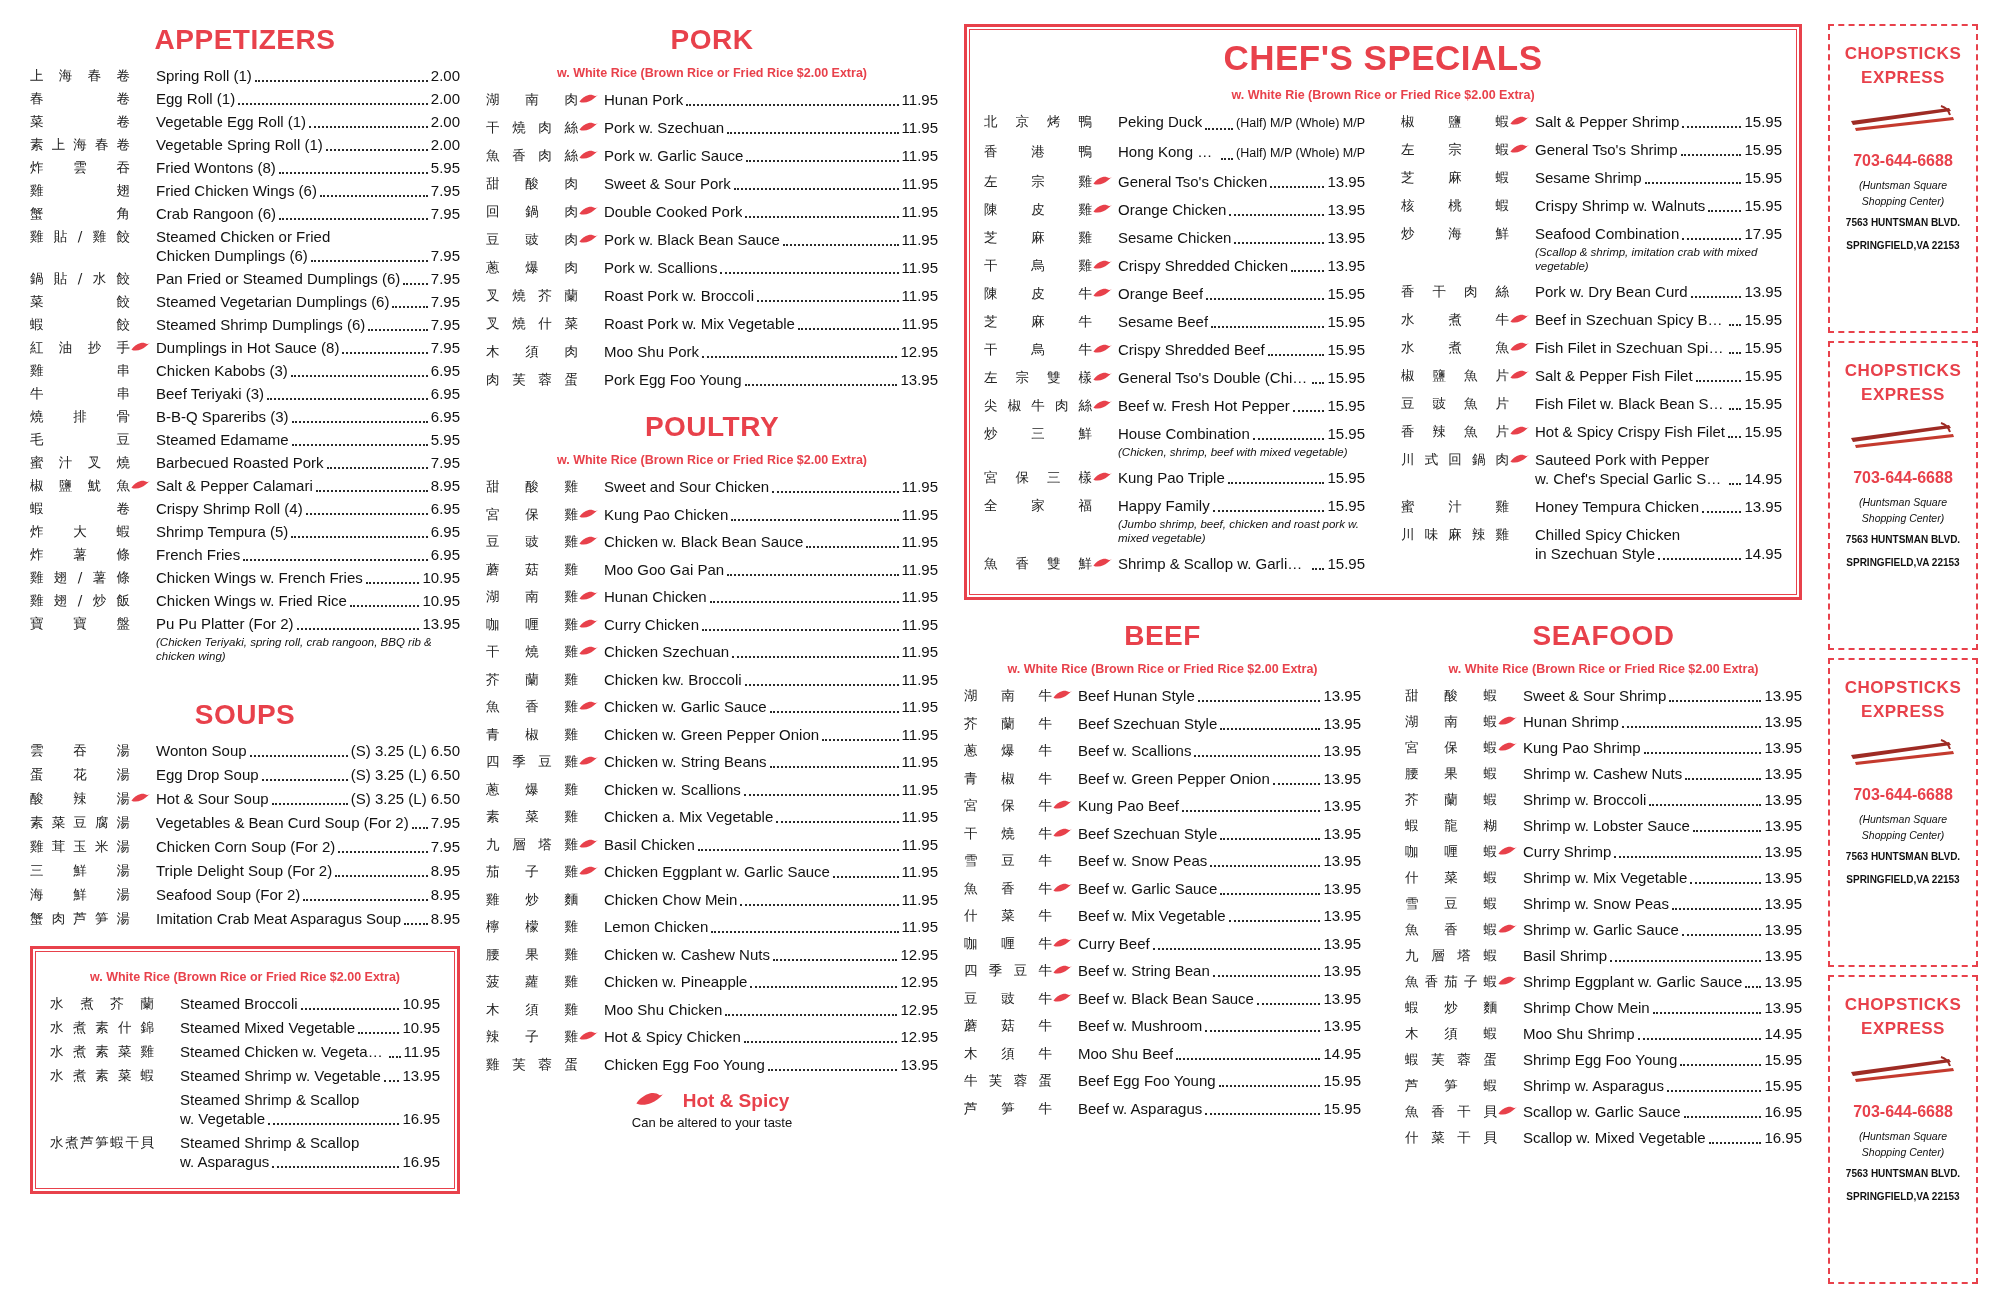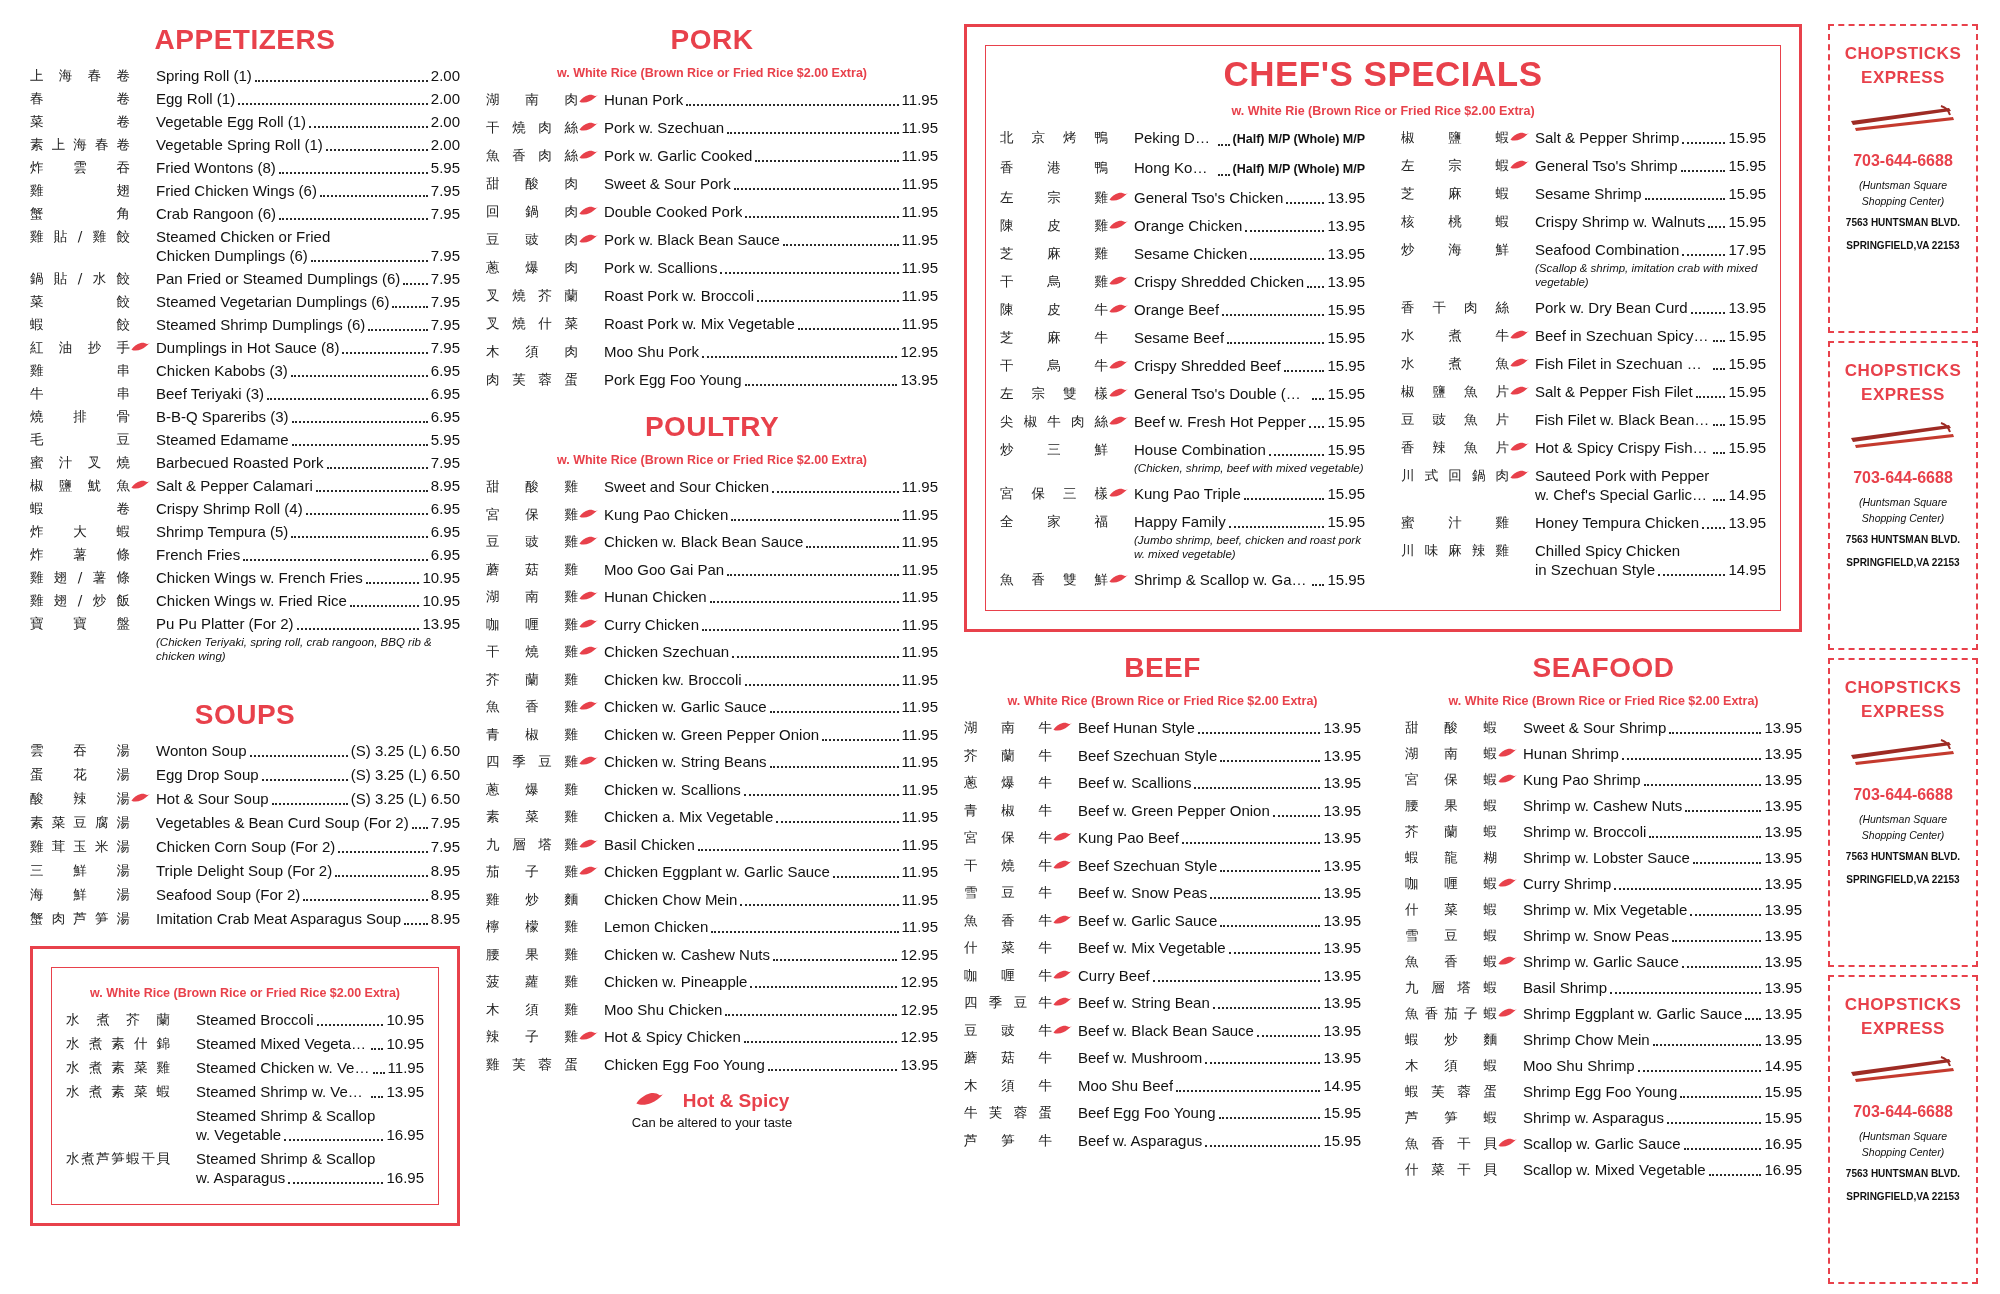--- a/index.html
+++ b/index.html
@@ -21,24 +21,24 @@
 
   .mi { display:flex; align-items:flex-start; margin-bottom:var(--gap,5px); font-size:15px; }
   .cn { width:var(--cnw,95px); flex:none; display:flex; justify-content:space-between;
         font-size:13.5px; line-height:19px; color:#222; font-family:"DejaVu Sans", sans-serif; }
   .pep { width:26px; flex:none; display:flex; align-items:center; padding-top:4px; }
   .mi-body { flex:1; min-width:0; }
   .mi-line { display:flex; align-items:baseline; line-height:19px; }
   .nm { white-space:nowrap; overflow:hidden; text-overflow:ellipsis; }
   .lead { flex:1; min-width:12px; margin:0 3px; border-bottom:2px dotted #2a2a2a; align-self:flex-end; margin-bottom:3px; }
   .pr { flex:none; font-size:15px; }
-  .pr.mp { font-size:12.5px; font-weight:700; }
+  .pr.mp { font-size:12.5px; font-weight:400; }
   .note { font-style:italic; font-size:11.5px; line-height:14px; margin-top:2px; }
 
-  .boxsec { border:3px solid var(--red); padding:18px; }
+  .boxsec { border:3px solid var(--red); padding:2px; }
   .boxin { border:1px solid var(--red); padding:8px 14px 12px; }
 
   .chefbox { margin-bottom:20px; }
   .chefcols { display:flex; gap:36px; margin-top:10px; }
   .chefcol { flex:1; min-width:0; margin-top:0; }
 
   .twosec { display:flex; gap:44px; }
   .twosec .sec { flex:1; min-width:0; }
 
   .legend { text-align:center; margin-top:16px; }
@@ -739,21 +739,21 @@
               <span>肉</span>
               <span>絲</span>
             </span>
             <span class="pep">
               <svg viewBox="0 0 22 11" width="21" height="10">
                 <path d="M21.2 1.1c-.9.9-2 1.3-3.2 1.2C16.3 1 13.8.3 11.2 1 7 2.1 3.2 5 1 8.5c3 1.4 7.4 1.2 10.9-.4 3.1-1.4 6.2-3.7 8.3-6.1.3-.3.7-.6 1-.9z" fill="#e8414b"></path>
               </svg>
             </span>
             <div class="mi-body">
               <div class="mi-line">
-                <span class="nm">Pork w. Garlic Cooked</span>
+                <span class="nm">Pork w. Garlic Sauce</span>
                 <span class="lead"></span>
                 <span class="pr">11.95</span>
               </div>
             </div>
           </div>
           <div class="mi">
             <span class="cn">
               <span>甜</span>
               <span>酸</span>
               <span>肉</span>

